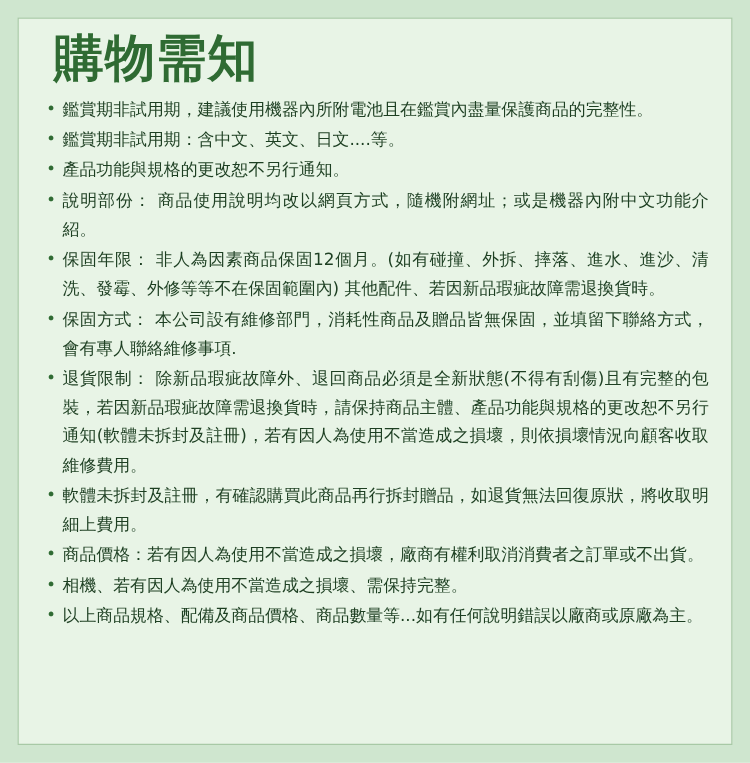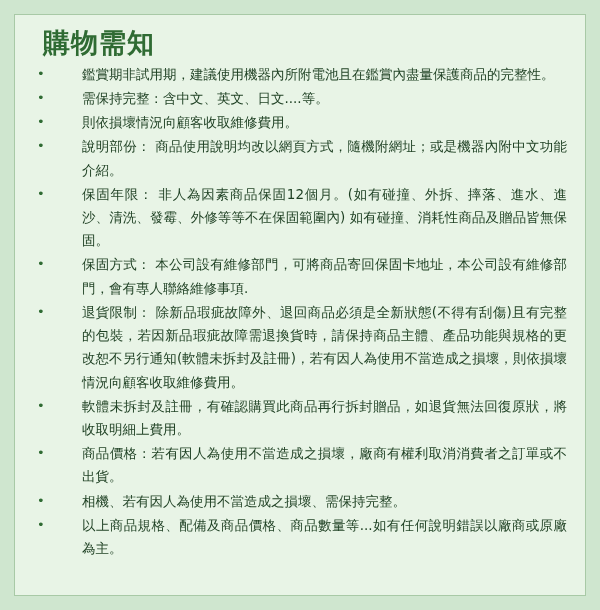--- a/index.html
+++ b/index.html
@@ -23,27 +23,27 @@
   .card {
     width: 572px;
     height: 582px;
     box-sizing: border-box;
     background: #e8f4e6;
     border: 1px solid #a8c9a6;
     padding: 12px 18px 10px 22px;
     overflow: hidden;
   }
   .title {
-    font-size: 27px;
+    font-size: 40px;
     font-weight: bold;
     color: #2f6b33;
     letter-spacing: 1px;
     line-height: 1.1;
     margin: 2px 0 4px 6px;
-    font-family: Liberation Serif, serif;
+    font-family: Liberation Mono, monospace;
   }
   .items {
     margin: 0;
     padding: 0;
     list-style: none;
   }
   .item {
     display: flex;
     align-items: flex-start;
     color: #1d3f22;
@@ -57,53 +57,52 @@
     width: 13px;
     color: #2f6b33;
     font-size: 13px;
     line-height: 1.72;
     text-align: left;
   }
   .text {
     flex: 1 1 auto;
     text-align: justify;
     word-break: break-all;
-    margin-left: 32px;
   }
 </style>
 </head>
 <body>
 
 <div class="page">
   <div class="card">
     <div class="title">購物需知</div>
     <ul class="items">
       <li class="item">
         <span class="bullet">•</span>
         <span class="text">鑑賞期非試用期，建議使用機器內所附電池且在鑑賞內盡量保護商品的完整性。</span>
       </li>
       <li class="item">
         <span class="bullet">•</span>
-        <span class="text">需保持完整：含中文、英文、日文....等。</span>
+        <span class="text">鑑賞期非試用期：含中文、英文、日文....等。</span>
       </li>
       <li class="item">
         <span class="bullet">•</span>
-        <span class="text">則依損壞情況向顧客收取維修費用。</span>
+        <span class="text">產品功能與規格的更改恕不另行通知。</span>
       </li>
       <li class="item">
         <span class="bullet">•</span>
         <span class="text">說明部份： 商品使用說明均改以網頁方式，隨機附網址；或是機器內附中文功能介紹。</span>
       </li>
       <li class="item">
         <span class="bullet">•</span>
-        <span class="text">保固年限： 非人為因素商品保固12個月。(如有碰撞、外拆、摔落、進水、進沙、清洗、發霉、外修等等不在保固範圍內) 如有碰撞、消耗性商品及贈品皆無保固。</span>
+        <span class="text">保固年限： 非人為因素商品保固12個月。(如有碰撞、外拆、摔落、進水、進沙、清洗、發霉、外修等等不在保固範圍內) 其他配件、若因新品瑕疵故障需退換貨時。</span>
       </li>
       <li class="item">
         <span class="bullet">•</span>
-        <span class="text">保固方式： 本公司設有維修部門，可將商品寄回保固卡地址，本公司設有維修部門，會有專人聯絡維修事項.</span>
+        <span class="text">保固方式： 本公司設有維修部門，消耗性商品及贈品皆無保固，並填留下聯絡方式，會有專人聯絡維修事項.</span>
       </li>
       <li class="item">
         <span class="bullet">•</span>
         <span class="text">退貨限制： 除新品瑕疵故障外、退回商品必須是全新狀態(不得有刮傷)且有完整的包裝，若因新品瑕疵故障需退換貨時，請保持商品主體、產品功能與規格的更改恕不另行通知(軟體未拆封及註冊)，若有因人為使用不當造成之損壞，則依損壞情況向顧客收取維修費用。</span>
       </li>
       <li class="item">
         <span class="bullet">•</span>
         <span class="text">軟體未拆封及註冊，有確認購買此商品再行拆封贈品，如退貨無法回復原狀，將收取明細上費用。</span>
       </li>
       <li class="item">

